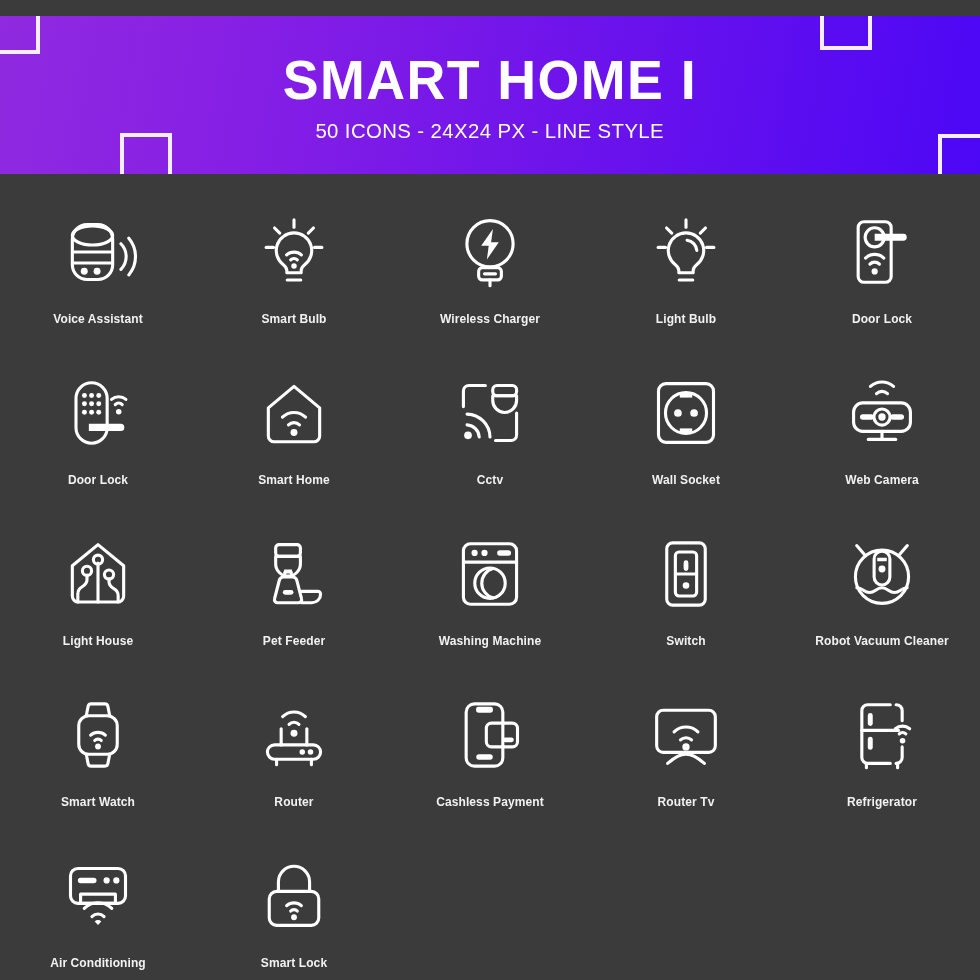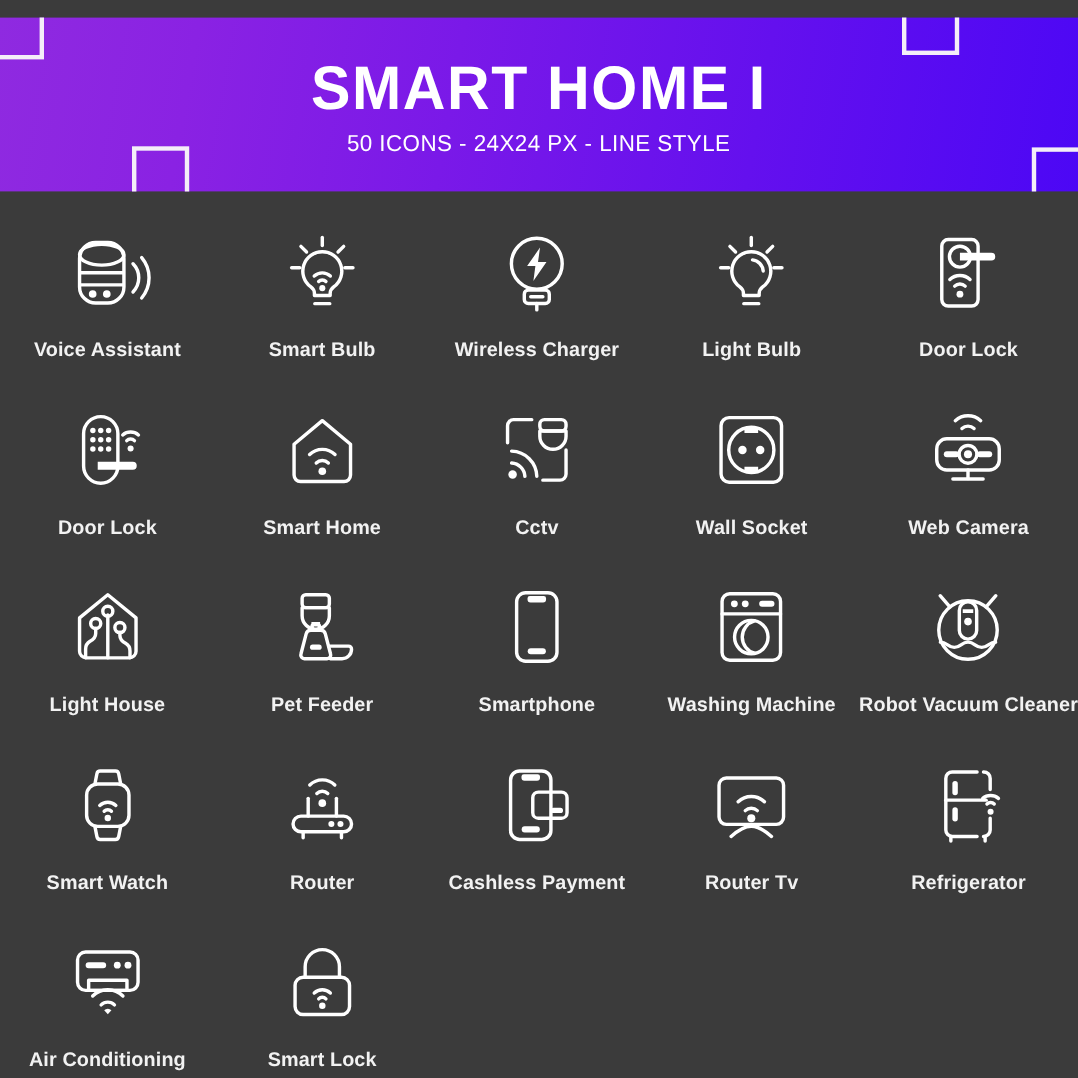--- a/index.html
+++ b/index.html
@@ -102,21 +102,21 @@
     stroke-linecap: round;
     stroke-linejoin: round;
   }
   .icon-box svg .solid {
     fill: #ffffff;
     stroke: none;
   }
   .cell-label {
     margin-top: 12px;
     color: #f2f2f2;
-    font-size: 18px;
+    font-size: 12px;
     font-weight: bold;
     letter-spacing: 0.1px;
     text-align: center;
     white-space: nowrap;
   }
 </style>
 </head>
 <body>
 
 <div id="page">
@@ -316,46 +316,48 @@
           <path d="M22.5 25.1 v-2"></path>
           <path class="solid" d="M18.6 21.5 h4.3 v2.2 h-4.3 Z"></path>
           <path d="M18.3 25.6 h4.9 a2.4 2.4 0 0 1 2.3 1.8 l2.6 10 a1.8 1.8 0 0 1 -1.8 2.3 H15.2 a1.8 1.8 0 0 1 -1.8 -2.3 l2.6 -10 a2.4 2.4 0 0 1 2.3 -1.8 Z"></path>
           <path class="solid" d="M19.2 32.7 h3.2 a1.3 1.3 0 0 1 0 2.6 h-3.2 a1.3 1.3 0 0 1 0 -2.6 Z"></path>
           <path d="M27.5 33.5 h9.5 a1.5 1.5 0 0 1 1.5 1.5 v0 a4.7 4.7 0 0 1 -4.7 4.7 h-5.8"></path>
         </svg>
       </div>
       <div class="cell-label">Pet Feeder</div>
     </div>
 
-    <div class="cell">
-      <div class="icon-box">
-        <svg viewBox="0 0 48 48">
-          <rect x="14" y="7" width="20" height="34" rx="4.5"></rect>
-          <path class="solid" d="M20.6 8.6 h6.8 a1.2 1.2 0 0 1 1.2 1.2 v0.6 a1.5 1.5 0 0 1 -1.5 1.5 h-6.2 a1.5 1.5 0 0 1 -1.5 -1.5 v-0.6 a1.2 1.2 0 0 1 1.2 -1.2 Z"></path>
-          <path class="solid" d="M21 34.5 h6 a1.5 1.5 0 0 1 0 3 h-6 a1.5 1.5 0 0 1 0 -3 Z"></path>
-        </svg>
-      </div>
-      <div class="cell-label">Smartphone</div>
-    </div>
 
     <div class="cell">
       <div class="icon-box">
         <svg viewBox="0 0 48 48">
           <rect x="9.5" y="7.5" width="29" height="33" rx="3.8"></rect>
           <path d="M9.5 17.5 H38.5"></path>
           <circle class="solid" cx="15.6" cy="12.5" r="1.7"></circle>
           <circle class="solid" cx="21" cy="12.5" r="1.7"></circle>
           <path class="solid" d="M29.4 11 h4.6 a1.5 1.5 0 0 1 0 3 h-4.6 a1.5 1.5 0 0 1 0 -3 Z"></path>
           <circle cx="24" cy="29" r="8.3"></circle>
           <path d="M25.6 21 a8.3 8.3 0 0 0 0 16"></path>
         </svg>
       </div>
       <div class="cell-label">Washing Machine</div>
     </div>
 
+    <div class="cell">
+      <div class="icon-box">
+        <svg viewBox="0 0 48 48">
+          <rect x="13.5" y="7" width="21" height="34" rx="3.2"></rect>
+          <rect x="18.2" y="12" width="11.6" height="24" rx="2"></rect>
+          <path class="solid" d="M24 16.5 a1.3 1.3 0 0 1 1.3 1.3 v3.2 a1.3 1.3 0 0 1 -2.6 0 v-3.2 a1.3 1.3 0 0 1 1.3 -1.3 Z"></path>
+          <path d="M18.2 24 H29.8"></path>
+          <circle class="solid" cx="24" cy="30.3" r="1.8"></circle>
+        </svg>
+      </div>
+      <div class="cell-label">Switch</div>
+    </div>
 
     <div class="cell">
       <div class="icon-box">
         <svg viewBox="0 0 48 48">
           <circle cx="24" cy="25.5" r="14.5"></circle>
           <path d="M15 14 L10.2 8.5"></path>
           <path d="M33 14 L37.8 8.5"></path>
           <rect x="19.7" y="11.5" width="8.6" height="18.5" rx="4.3"></rect>
           <path class="solid" d="M21.4 15.2 h5.2 v1.9 h-5.2 Z"></path>
           <circle class="solid" cx="24" cy="21.3" r="1.9"></circle>

